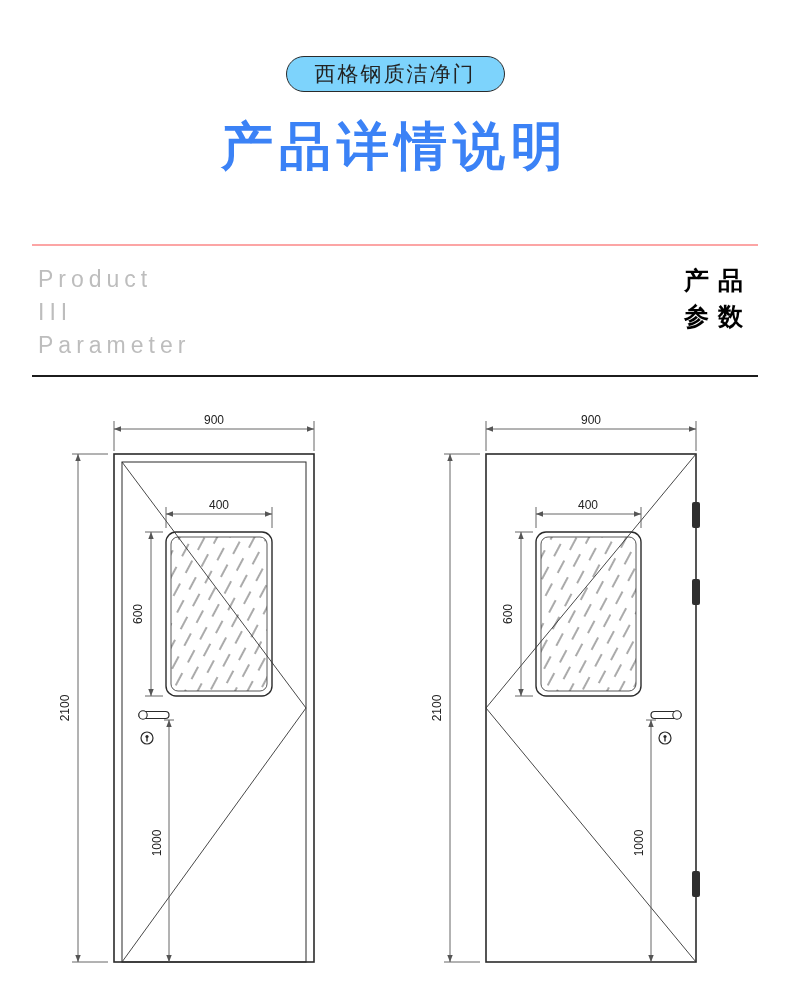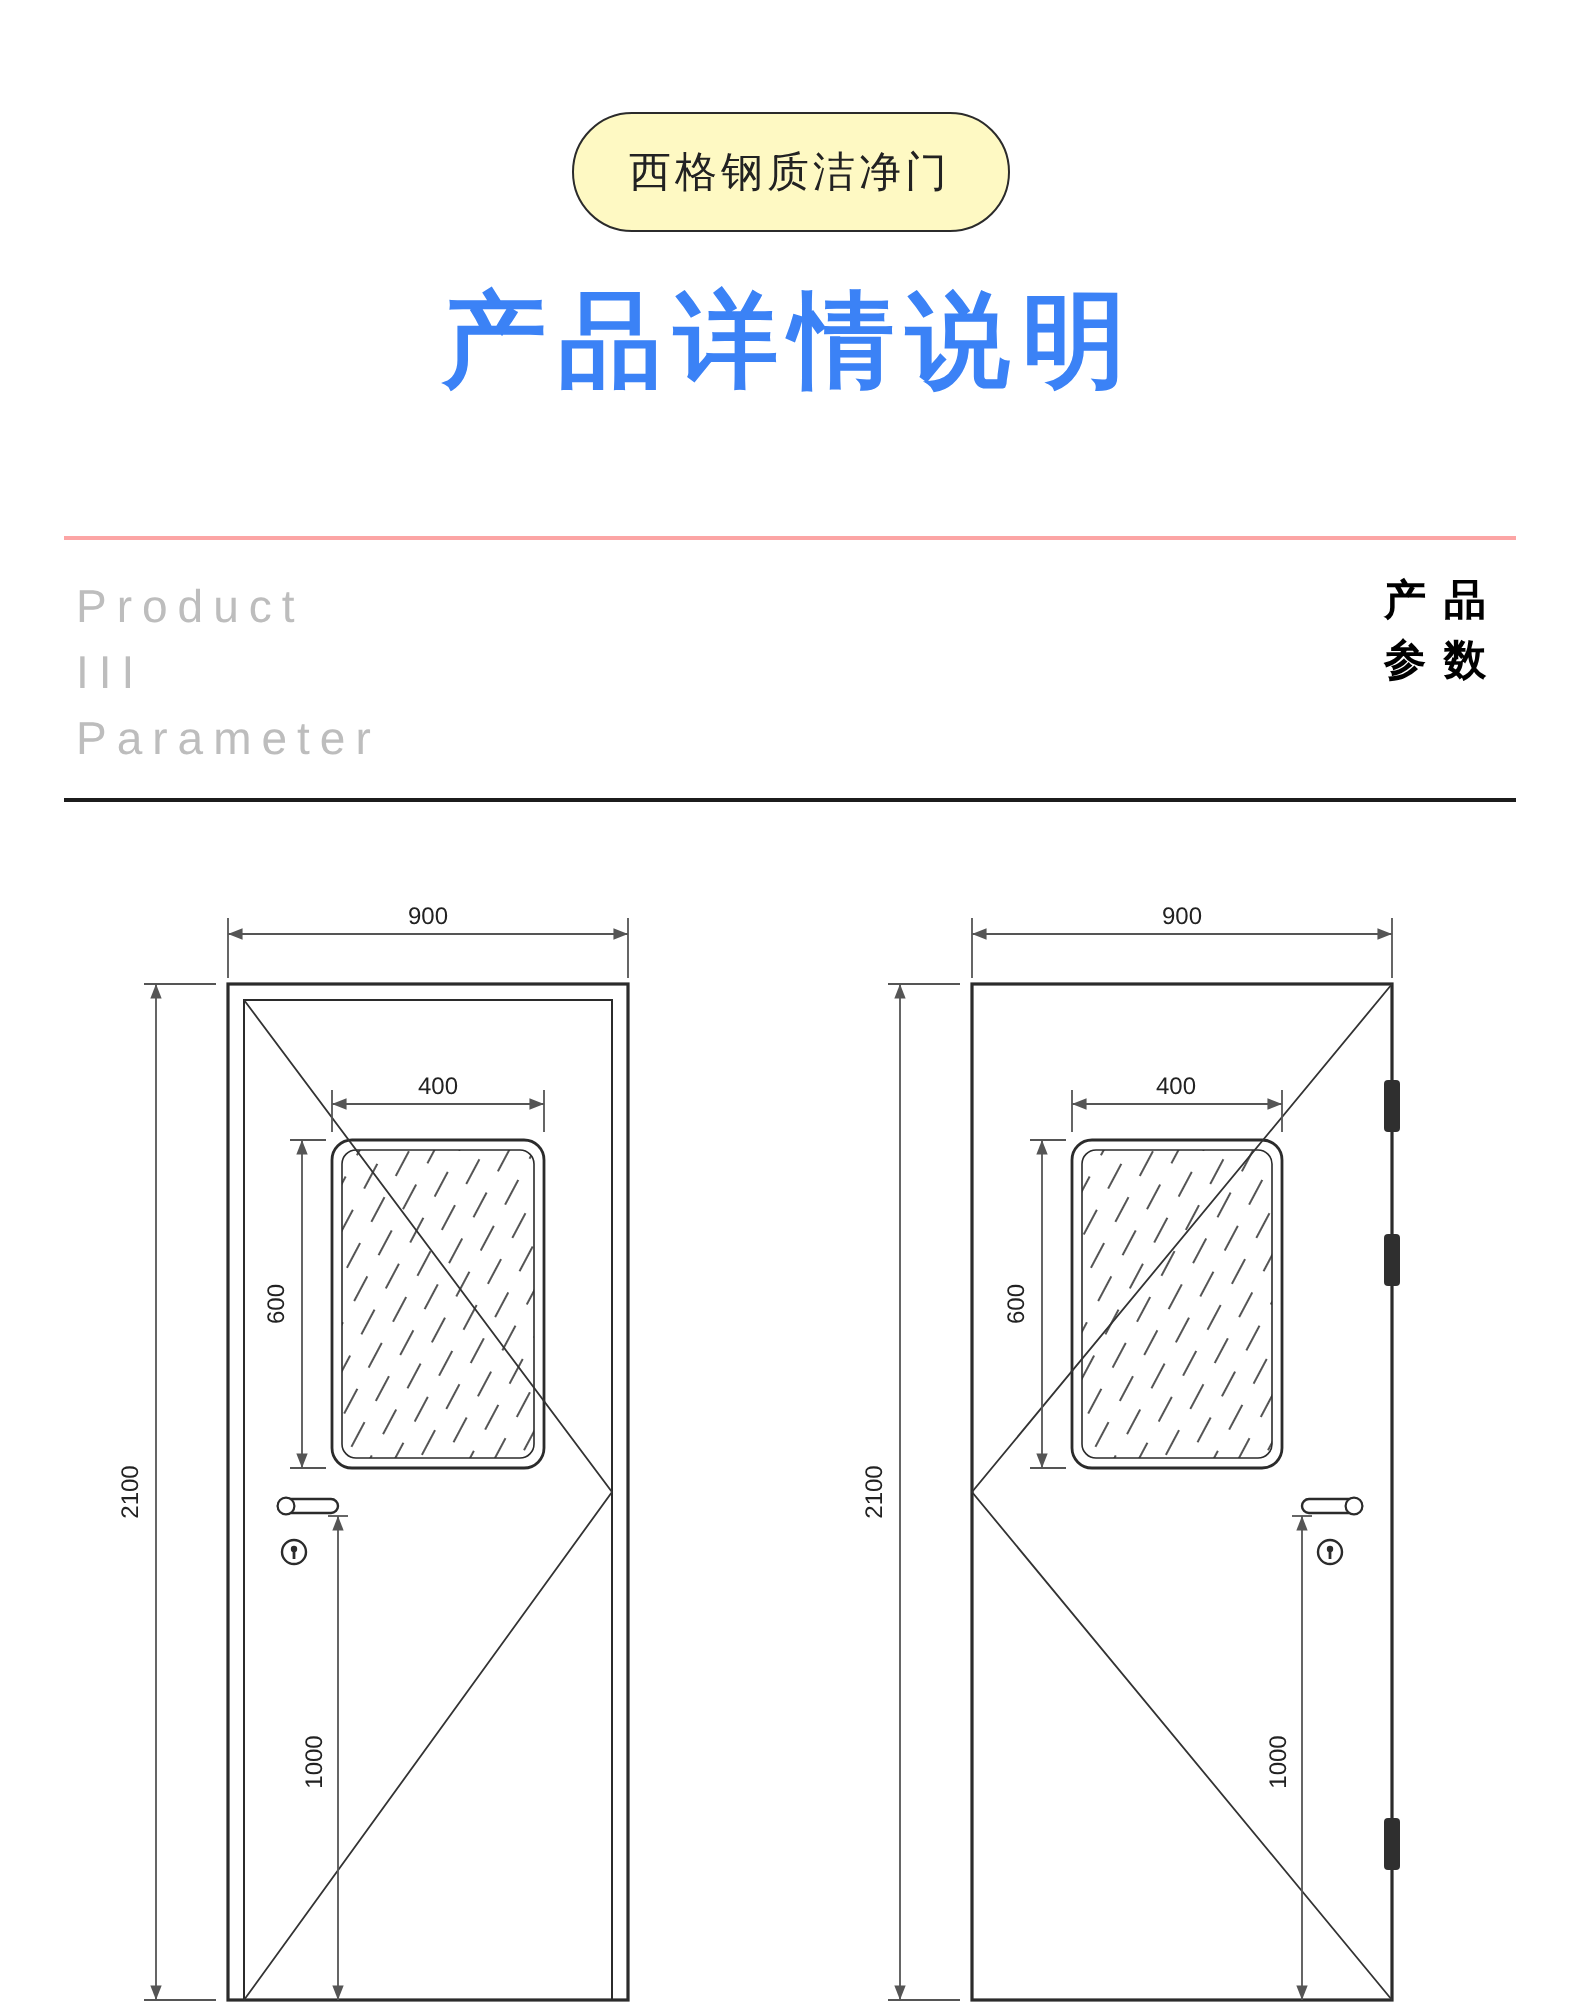--- a/index.html
+++ b/index.html
@@ -3,37 +3,37 @@
 <meta charset="utf-8">
 <style>
   html,body{margin:0;padding:0;background:#ffffff;}
   body{
     width:790px;height:1003px;margin:0 auto;overflow:hidden;
     font-family:"Liberation Sans","DejaVu Sans",sans-serif;color:#111;
   }
   .badge-row{display:flex;justify-content:center;margin-top:56px;}
   .badge{
     border:1.5px solid #2b2b2b;border-radius:999px;
-    padding:15px 28px;font-size:21px;letter-spacing:2px;color:#222;
-    background:#fef9c3;
+    padding:3px 28px;font-size:21px;letter-spacing:2px;color:#222;
+    background:#7dd3fc;
   }
   .page-title{
     text-align:center;font-size:52px;font-weight:900;
     letter-spacing:6px;margin-top:20px;color:#3b82f6;
   }
   .param-band{
     margin:62px 32px 0 32px;
     border-top:2px solid #fca5a5;border-bottom:2px solid #1c1c1c;
     padding:16px 6px 12px 6px;
     display:flex;justify-content:space-between;align-items:flex-start;
   }
   .param-en{color:#bdbdbd;font-size:23px;letter-spacing:5px;line-height:1.35;}
   .param-en div{margin:2px 0;}
-  .param-zh{text-align:right;font-size:21px;font-weight:700;letter-spacing:9px;line-height:1.45;color:#000;}
-  .drawings{display:flex;justify-content:center;gap:42px;margin-top:44px;}
+  .param-zh{text-align:right;font-size:25px;font-weight:700;letter-spacing:9px;line-height:1.45;color:#000;}
+  .drawings{display:flex;justify-content:center;gap:42px;margin-top:30px;}
   svg text{font-family:"Liberation Sans","DejaVu Sans",sans-serif;}
 </style>
 </head>
 <body>
 
 <div class="badge-row">
   <div class="badge">西格钢质洁净门</div>
 </div>
 
 <div class="page-title">产品详情说明</div>

